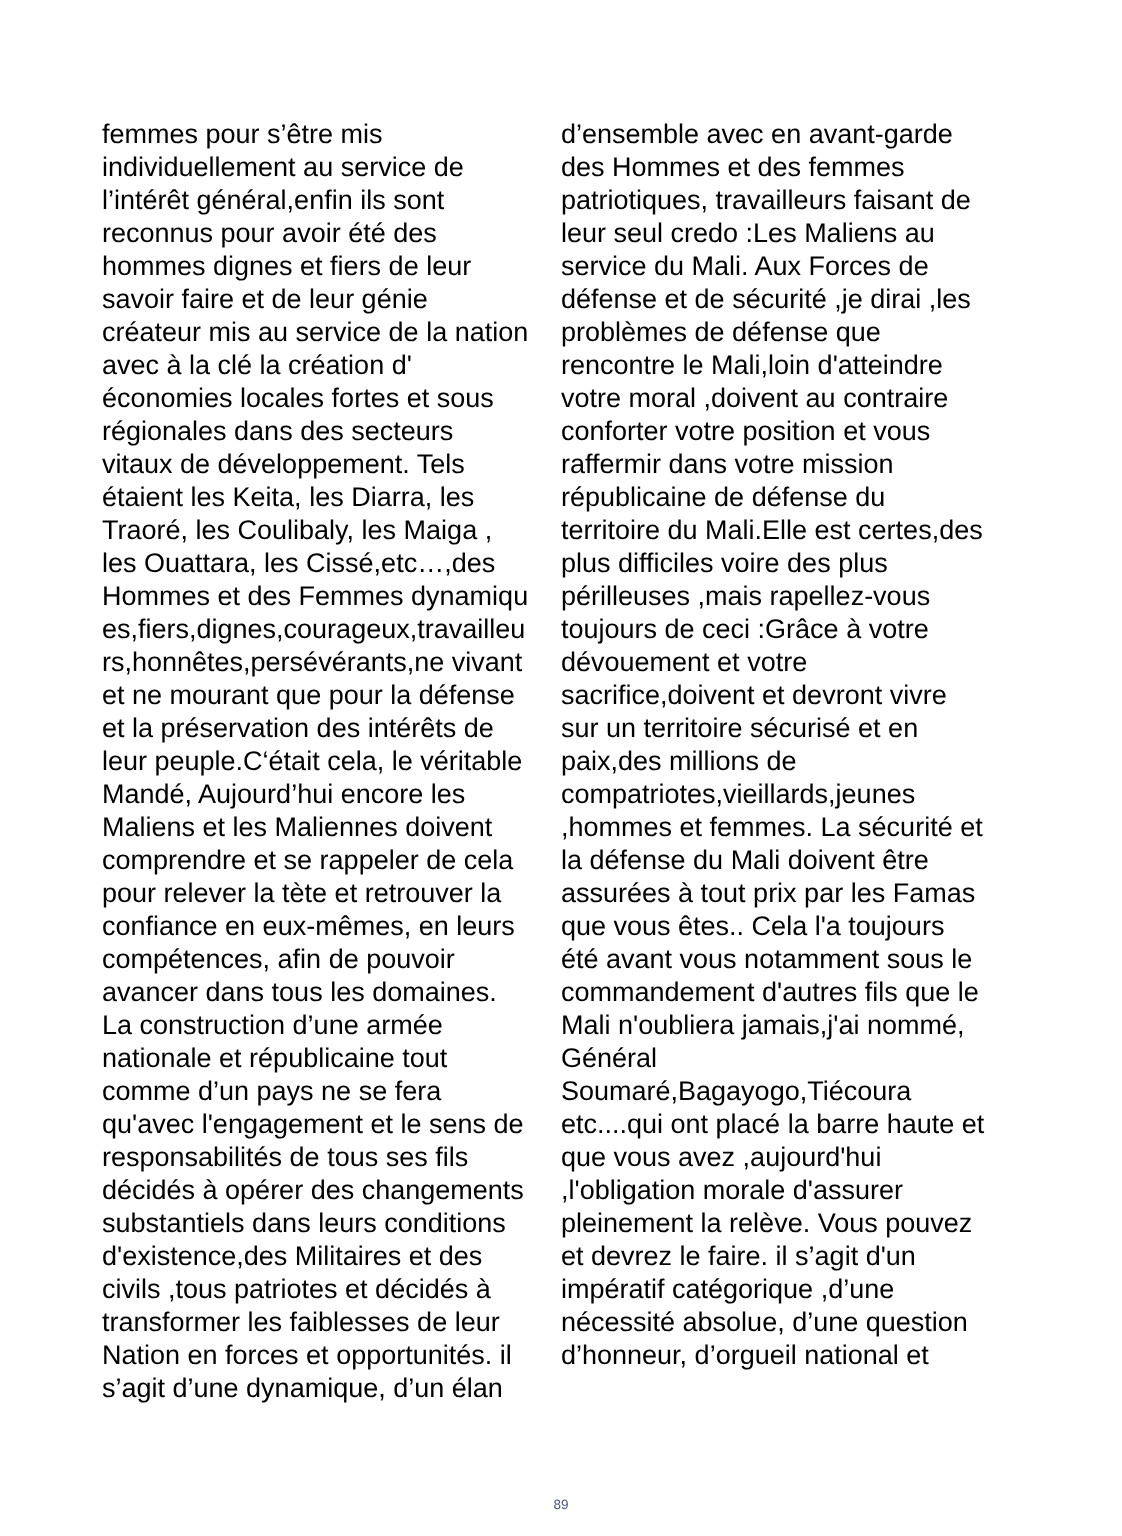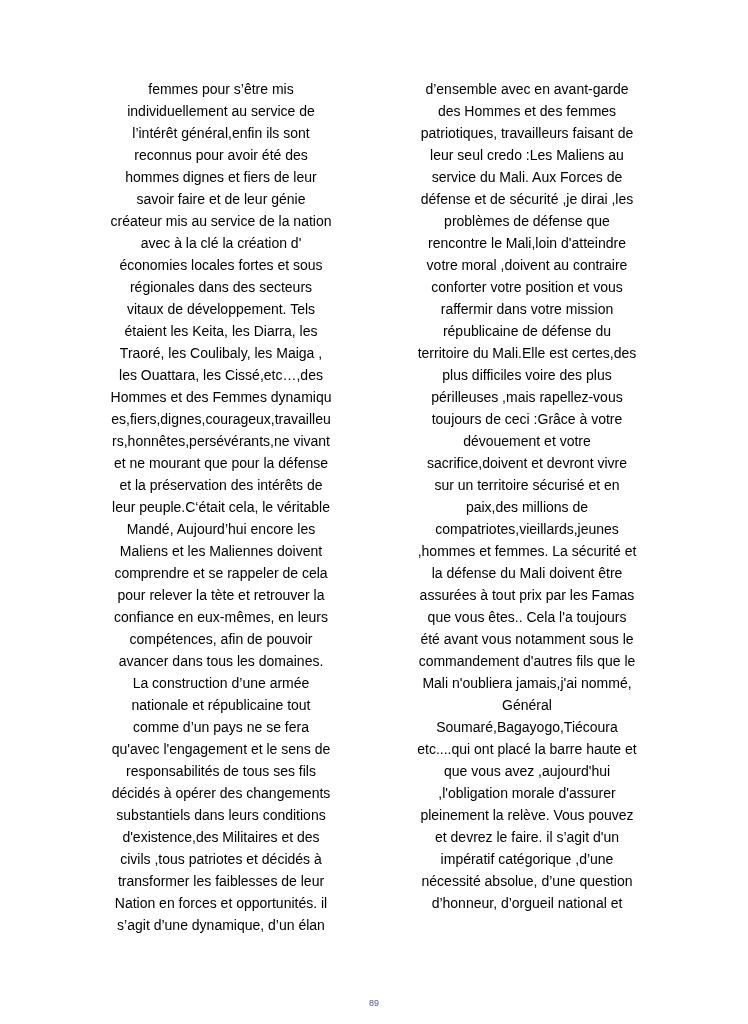--- a/index.html
+++ b/index.html
@@ -22,22 +22,21 @@
   }
   .columns {
     display: flex;
     flex-direction: row;
     padding: 78px 68px 0 68px;
     box-sizing: border-box;
   }
   .column {
     width: 306px;
     flex: 0 0 306px;
-    text-align: center;
-    font-size: 14px;
+    font-size: 18px;
     line-height: 22px;
     color: #000000;
     white-space: pre;
     letter-spacing: 0;
   }
   .page-number {
     position: absolute;
     left: 0;
     right: 0;
     bottom: 16px;

